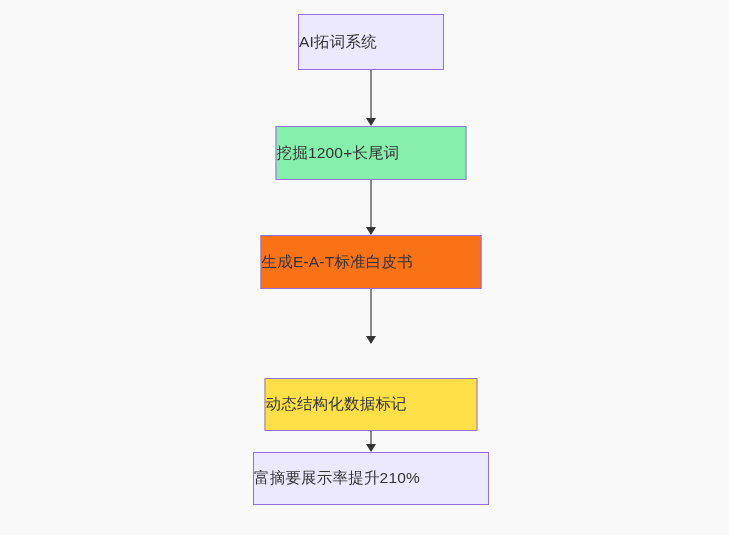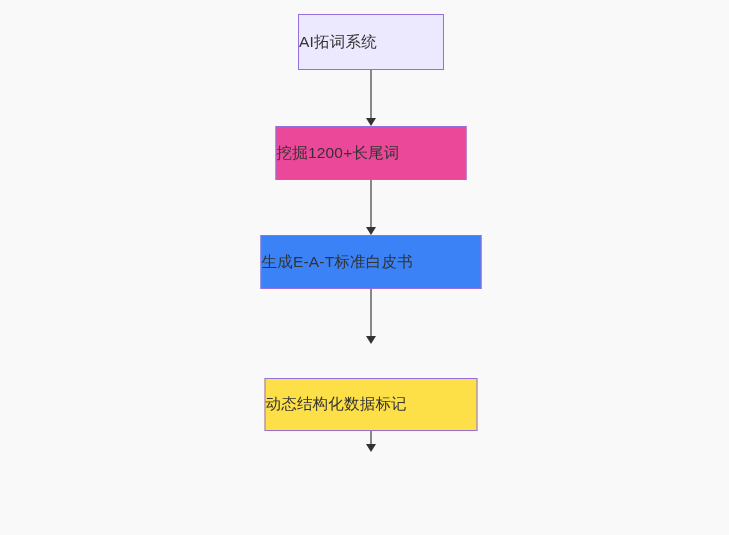--- a/index.html
+++ b/index.html
@@ -76,22 +76,25 @@
       <div class="edge-line" style="height: 47px; background: rgb(136, 136, 136);"></div>
       <div class="edge-arrow" style="border-top-color: rgb(51, 51, 51);"></div>
     </div>
     <div class="edge" style="left: 371px; top: 397px; height: 55px;">
       <div class="edge-line" style="height: 47px; background: rgb(136, 136, 136);"></div>
       <div class="edge-arrow" style="border-top-color: rgb(51, 51, 51);"></div>
     </div>
     <div class="node" style="left: 371px; top: 14px; width: 146px; height: 56px; background: rgb(236, 232, 253); border-color: rgb(147, 112, 219);">
       <span class="node-label" style="color: rgb(51, 51, 51);">AI拓词系统</span>
     </div>
-    <div class="node" style="left: 371px; top: 126px; width: 191px; height: 54px; background: #ec4899; border-color: rgb(147, 112, 219);">
+    <div class="node" style="left: 371px; top: 126px; width: 191px; height: 54px; background: #86efac; border-color: rgb(147, 112, 219);">
       <span class="node-label" style="color: rgb(51, 51, 51);">挖掘1200+长尾词</span>
     </div>
-    <div class="node" style="left: 371px; top: 235px; width: 221px; height: 54px; background: #3b82f6; border-color: rgb(147, 112, 219);">
+    <div class="node" style="left: 371px; top: 235px; width: 221px; height: 54px; background: #f97316; border-color: rgb(147, 112, 219);">
       <span class="node-label" style="color: rgb(51, 51, 51);">生成E-A-T标准白皮书</span>
     </div>
     <div class="node" style="left: 371px; top: 344px; width: 213px; height: 53px; background: #fde047; border-color: rgb(147, 112, 219); margin-top: 34px;">
       <span class="node-label" style="color: rgb(51, 51, 51);">动态结构化数据标记</span>
     </div>
+    <div class="node" style="left: 371px; top: 452px; width: 236px; height: 53px; background: rgb(236, 232, 253); border-color: rgb(147, 112, 219);">
+      <span class="node-label" style="color: rgb(51, 51, 51);">富摘要展示率提升210%</span>
+    </div>
   </div>
 
 </body></html>

